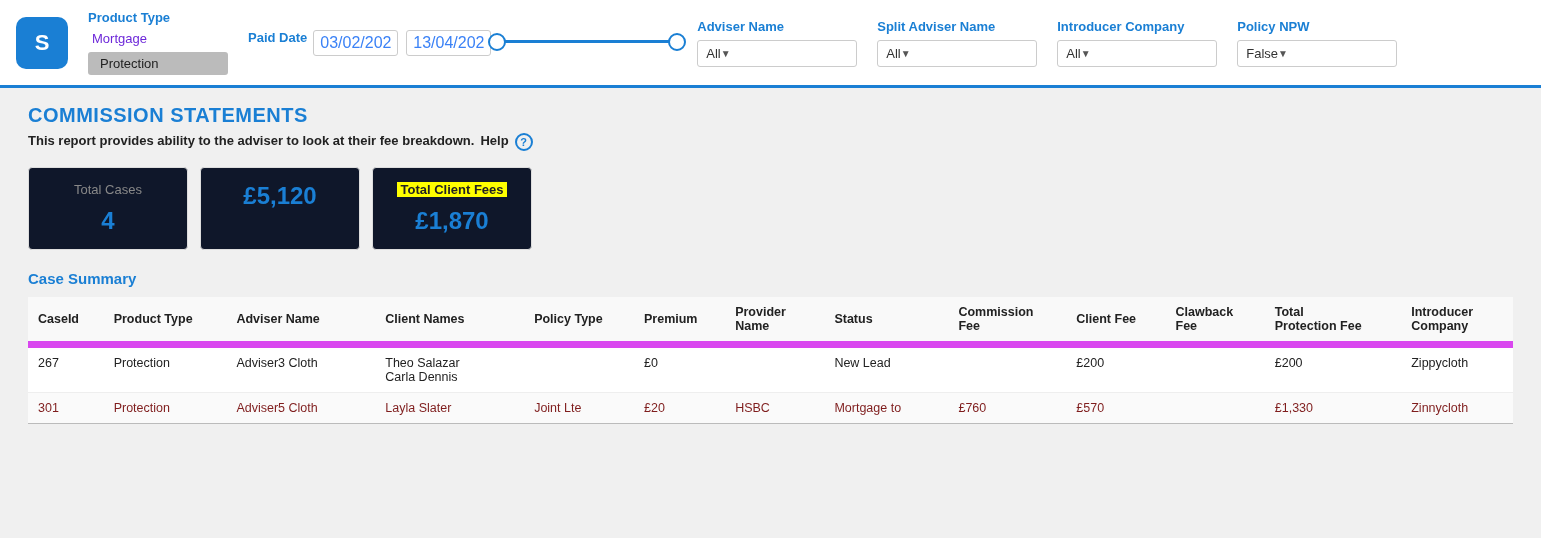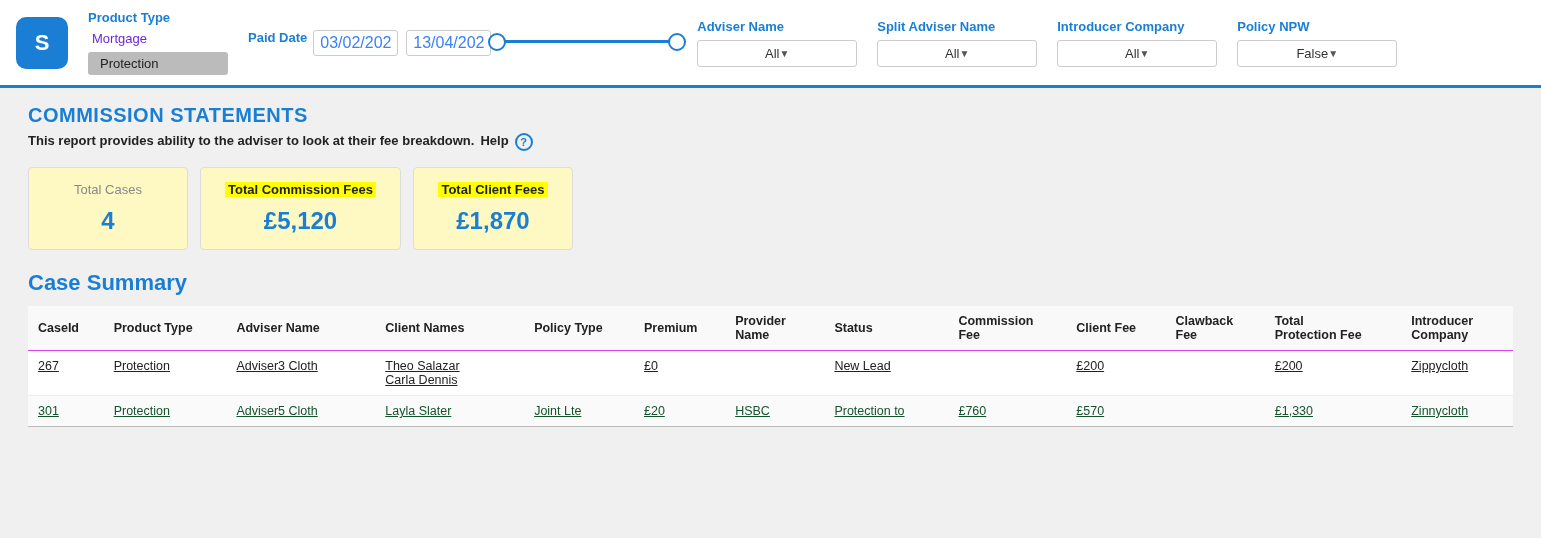--- a/index.html
+++ b/index.html
@@ -108,21 +108,21 @@
     }
     .select-box {
       border: 1px solid #ccc;
       border-radius: 3px;
       padding: 5px 8px;
       font-size: 13px;
       color: #333;
       background: #fff;
       display: flex;
       align-items: center;
-      justify-content: center;
+      justify-content: flex-start;
       min-width: 150px;
     }
     .chevron {
       font-size: 10px;
       color: #555;
     }
 
     .main-content {
       padding: 16px 28px;
       background: #f0f0f0;
@@ -157,21 +157,21 @@
       justify-content: center;
       cursor: pointer;
     }
 
     .stats-row {
       display: flex;
       gap: 12px;
       margin-bottom: 20px;
     }
     .stat-card {
-      background: #fef9c3;
+      background: #0f172a;
       border: 1px solid #ddd;
       border-radius: 4px;
       padding: 14px 24px;
       min-width: 160px;
       text-align: center;
     }
     .stat-card .stat-label {
       color: #888;
       font-size: 13px;
       margin-bottom: 10px;
@@ -185,53 +185,52 @@
       background: #ffff00;
       font-size: 13px;
       font-weight: bold;
       color: #222;
       margin-bottom: 10px;
       display: inline-block;
       padding: 0 3px;
     }
 
     .case-summary-title {
-      font-size: 22px;
+      font-size: 15px;
       font-weight: bold;
       color: #1a7fd4;
       margin-bottom: 10px;
     }
 
     .data-table {
       width: 100%;
       border-collapse: collapse;
       background: #fff;
       font-size: 12.5px;
     }
     .data-table th {
       text-align: left;
       padding: 8px 10px;
       font-weight: bold;
       color: #222;
-      border-bottom: 1px solid #d946ef;
+      border-bottom: 7px solid #d946ef;
       background: #f9f9f9;
       white-space: nowrap;
     }
     .data-table td {
       padding: 8px 10px;
       border-bottom: 1px solid #eee;
       color: #222;
       vertical-align: top;
-      text-decoration: underline;
     }
     .data-table tr:nth-child(even) td {
       background: #fafafa;
     }
     .data-table tr:last-child td {
-      color: #14532d;
+      color: #7f1d1d;
       border-bottom: 1px solid #bbb;
     }
     .col-caseid { width: 50px; }
     .col-product { width: 90px; }
     .col-adviser { width: 120px; }
     .col-client { width: 120px; }
     .col-policy { width: 80px; }
     .col-premium { width: 70px; }
     .col-provider { width: 80px; }
     .col-status { width: 100px; }
@@ -307,21 +306,20 @@
     <span>Help</span>
     <span class="help-icon">?</span>
   </div>
 
   <div class="stats-row">
     <div class="stat-card">
       <div class="stat-label">Total Cases</div>
       <div class="stat-value">4</div>
     </div>
     <div class="stat-card">
-      <div><span class="stat-label-highlighted">Total Commission Fees</span></div>
       <div class="stat-value">£5,120</div>
     </div>
     <div class="stat-card">
       <div><span class="stat-label-highlighted">Total Client Fees</span></div>
       <div class="stat-value">£1,870</div>
     </div>
   </div>
 
   <div class="case-summary-title">Case Summary</div>
 
@@ -360,21 +358,21 @@
           <td>Zippycloth</td>
         </tr>
         <tr>
           <td>301</td>
           <td>Protection</td>
           <td>Adviser5 Cloth</td>
           <td>Layla Slater</td>
           <td>Joint Lte</td>
           <td>£20</td>
           <td>HSBC</td>
-          <td>Protection to</td>
+          <td>Mortgage to</td>
           <td>£760</td>
           <td>£570</td>
           <td></td>
           <td>£1,330</td>
           <td>Zinnycloth</td>
         </tr>
       </tbody>
   </table>
 </div>
 

